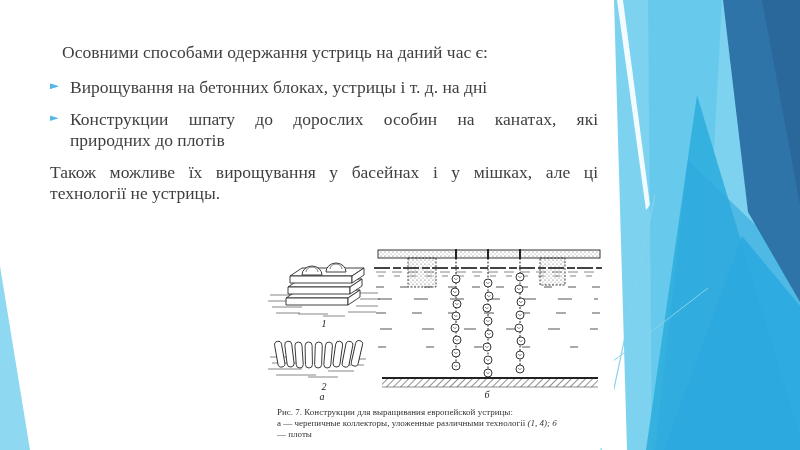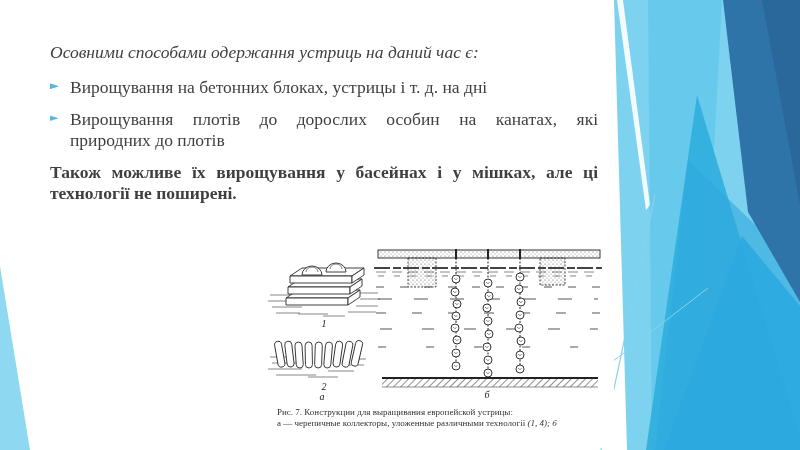--- a/index.html
+++ b/index.html
@@ -8,29 +8,29 @@
     background:#ffffff;
     font-family:"Liberation Serif", serif;
   }
   
   .bg-decor{position:absolute;left:0;top:0;width:800px;height:450px;z-index:0;}
   
   .content{
     position:absolute;left:50px;top:42px;width:548px;z-index:2;
     color:#3f3f3f;font-size:17.5px;line-height:21px;
   }
-  .slide-title{margin:0 0 14px 0;font-style:italic;}
+  .slide-title{margin:0 0 14px 12px;}
   ul.bullets{list-style:none;margin:0;padding:0;}
   ul.bullets li{position:relative;padding-left:20px;margin:0 0 11px 0;}
   .bullet-marker{
     position:absolute;left:0;top:3px;font-size:11px;line-height:11px;
     color:#54b7e9;font-family:"DejaVu Sans", sans-serif;
   }
   .force-just{text-align:justify;text-align-last:justify;}
-  .paragraph{margin:11px 0 0 0;font-weight:bold;}
+  .paragraph{margin:11px 0 0 0;}
   
   .figure-box{
     position:absolute;left:268px;top:243px;width:346px;height:205px;
     background:#ffffff;z-index:1;
   }
   .fig-caption{
     margin:2px 0 0 9px;width:330px;
     font-size:9px;line-height:11px;color:#333333;
   }
   svg text.fig-label{
@@ -63,28 +63,28 @@
   <ul class="bullets">
     <li>
       <span class="bullet-marker">►</span>
     </li>
     <li>
       <span class="bullet-marker">►</span>
       <span>Вирощування на бетонних блоках, устрицы і т. д. на дні</span>
     </li>
     <li>
       <span class="bullet-marker">►</span>
-      <div class="force-just">Вирощування плотів до дорослих особин на канатах, які</div>
+      <div class="force-just">Конструкции шпату до дорослих особин на канатах, які</div>
       <div>природних до плотів</div>
     </li>
   </ul>
 
   <div class="paragraph">
     <div class="force-just">Також можливе їх вирощування у басейнах і у мішках, але ці</div>
-    <div>технології не поширені.</div>
+    <div>технології не устрицы.</div>
   </div>
 </div>
 
 <div class="figure-box">
   <svg width="346" height="158" viewBox="0 0 346 158">
     <defs>
       <pattern id="stip" width="4" height="4" patternUnits="userSpaceOnUse">
         <circle cx="1" cy="1" r="0.6" fill="#555"></circle>
         <circle cx="3" cy="3" r="0.5" fill="#777"></circle>
       </pattern>
@@ -231,14 +231,15 @@
       <line x1="114" y1="135" x2="330" y2="135" stroke="#222" stroke-width="2"></line>
       <rect x="114" y="136" width="216" height="8" fill="url(#hatchp)"></rect>
       <line x1="114" y1="144" x2="330" y2="144" stroke="#444" stroke-width="0.6"></line>
     </g>
     <text class="fig-label" x="219" y="155" text-anchor="middle">б</text>
   </svg>
 
   <div class="fig-caption">
     <div>Рис. 7. Конструкции для выращивания европейской устрицы:</div>
     <div><span>а — черепичные коллекторы, уложенные различными технології </span><i>(1, 4); б</i></div>
+    <div>— плоты</div>
   </div>
 </div>
 
 </body></html>

